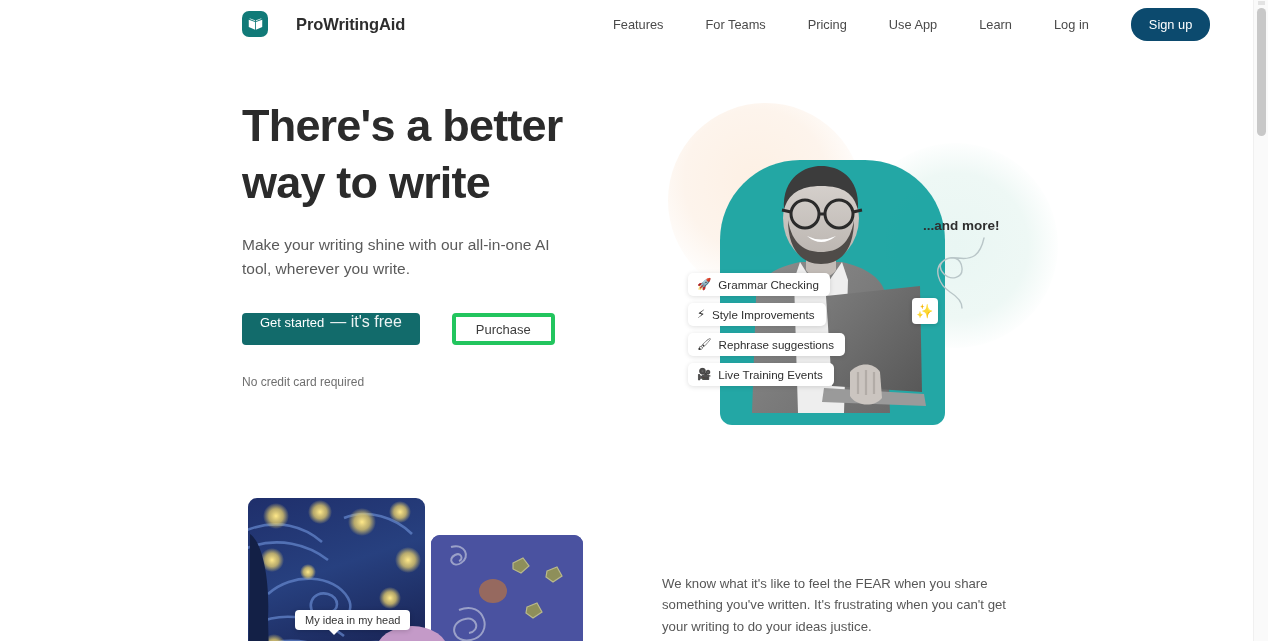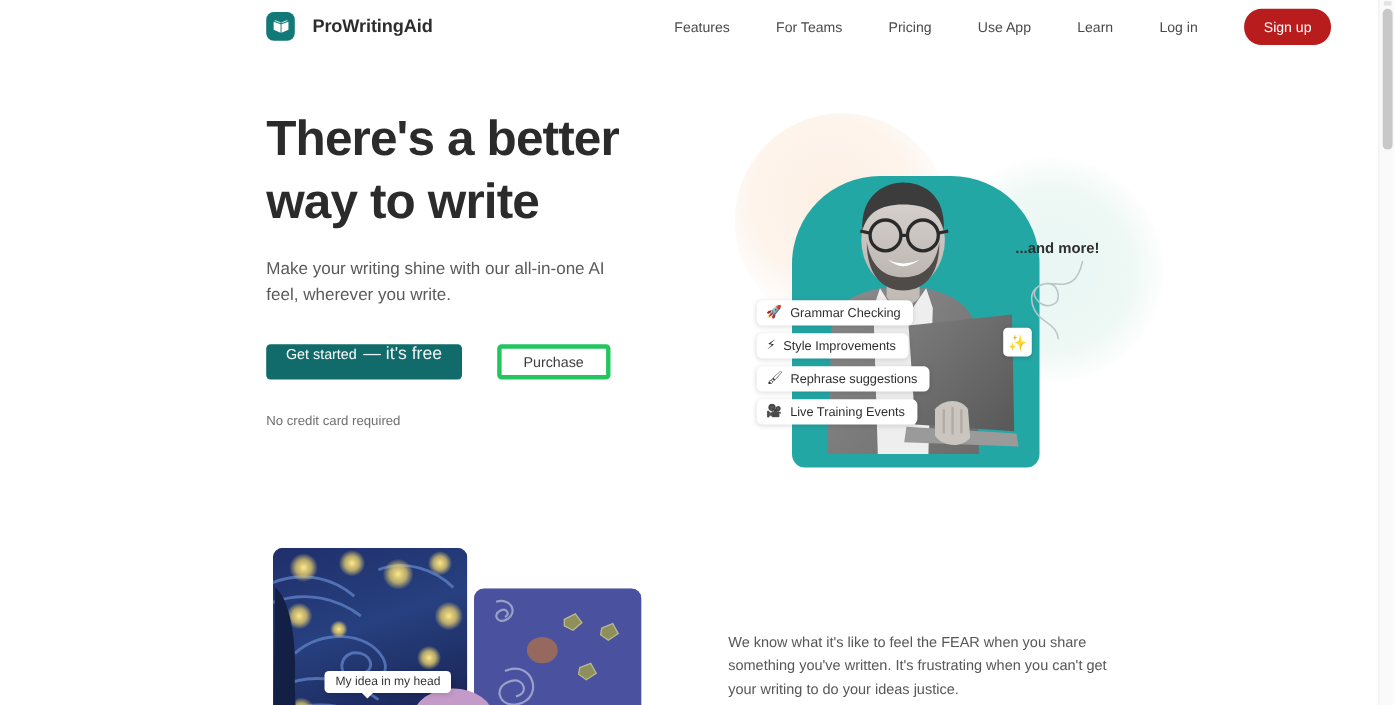--- a/index.html
+++ b/index.html
@@ -20,21 +20,21 @@
 
   
   .site-header {
     position: absolute; top: 0; left: 0;
     width: 1253px; height: 48px;
     display: flex; align-items: center;
     background: #ffffff;
   }
   .brand {
     position: absolute; left: 242px; top: 11px;
-    display: flex; align-items: center; gap: 16px;
+    display: flex; align-items: center; gap: 28px;
     cursor: pointer;
   }
   .brand-mark {
     width: 26px; height: 26px; border-radius: 7px;
     background: #117a78;
     display: flex; align-items: center; justify-content: center;
     flex: none;
   }
   .brand-mark svg { display: block; }
   .brand-name {
@@ -47,21 +47,21 @@
     height: 48px;
     display: flex; align-items: center; gap: 16px;
   }
   .nav-link {
     font-size: 12.8px; color: #4a4a4a;
     padding: 6px 13px; white-space: nowrap;
     cursor: pointer; text-decoration: none;
   }
   .nav-signup {
     margin-left: 13px;
-    background: #b91c1c;
+    background: #0c4a6e;
     color: #ffffff;
     font-size: 12.8px;
     font-weight: normal;
     border: none; border-radius: 16px;
     padding: 9px 18px;
     cursor: pointer;
     white-space: nowrap;
     font-family: inherit;
   }
 
@@ -236,21 +236,21 @@
 
   </header>
 
   <section class="hero">
 
     <div class="hero-copy">
       <h1 class="hero-title">
         <span>There's a better</span><br>
         <span>way to write</span>
       </h1>
-      <p class="hero-sub">Make your writing shine with our all-in-one AI feel, wherever you write.</p>
+      <p class="hero-sub">Make your writing shine with our all-in-one AI tool, wherever you write.</p>
 
       <div class="hero-actions">
         <button class="btn-primary">
           <span>Get started</span>
           <span class="sub">— it's free</span>
         </button>
         <button class="btn-secondary">Purchase</button>
       </div>
 
       <p class="hero-note">No credit card required</p>

